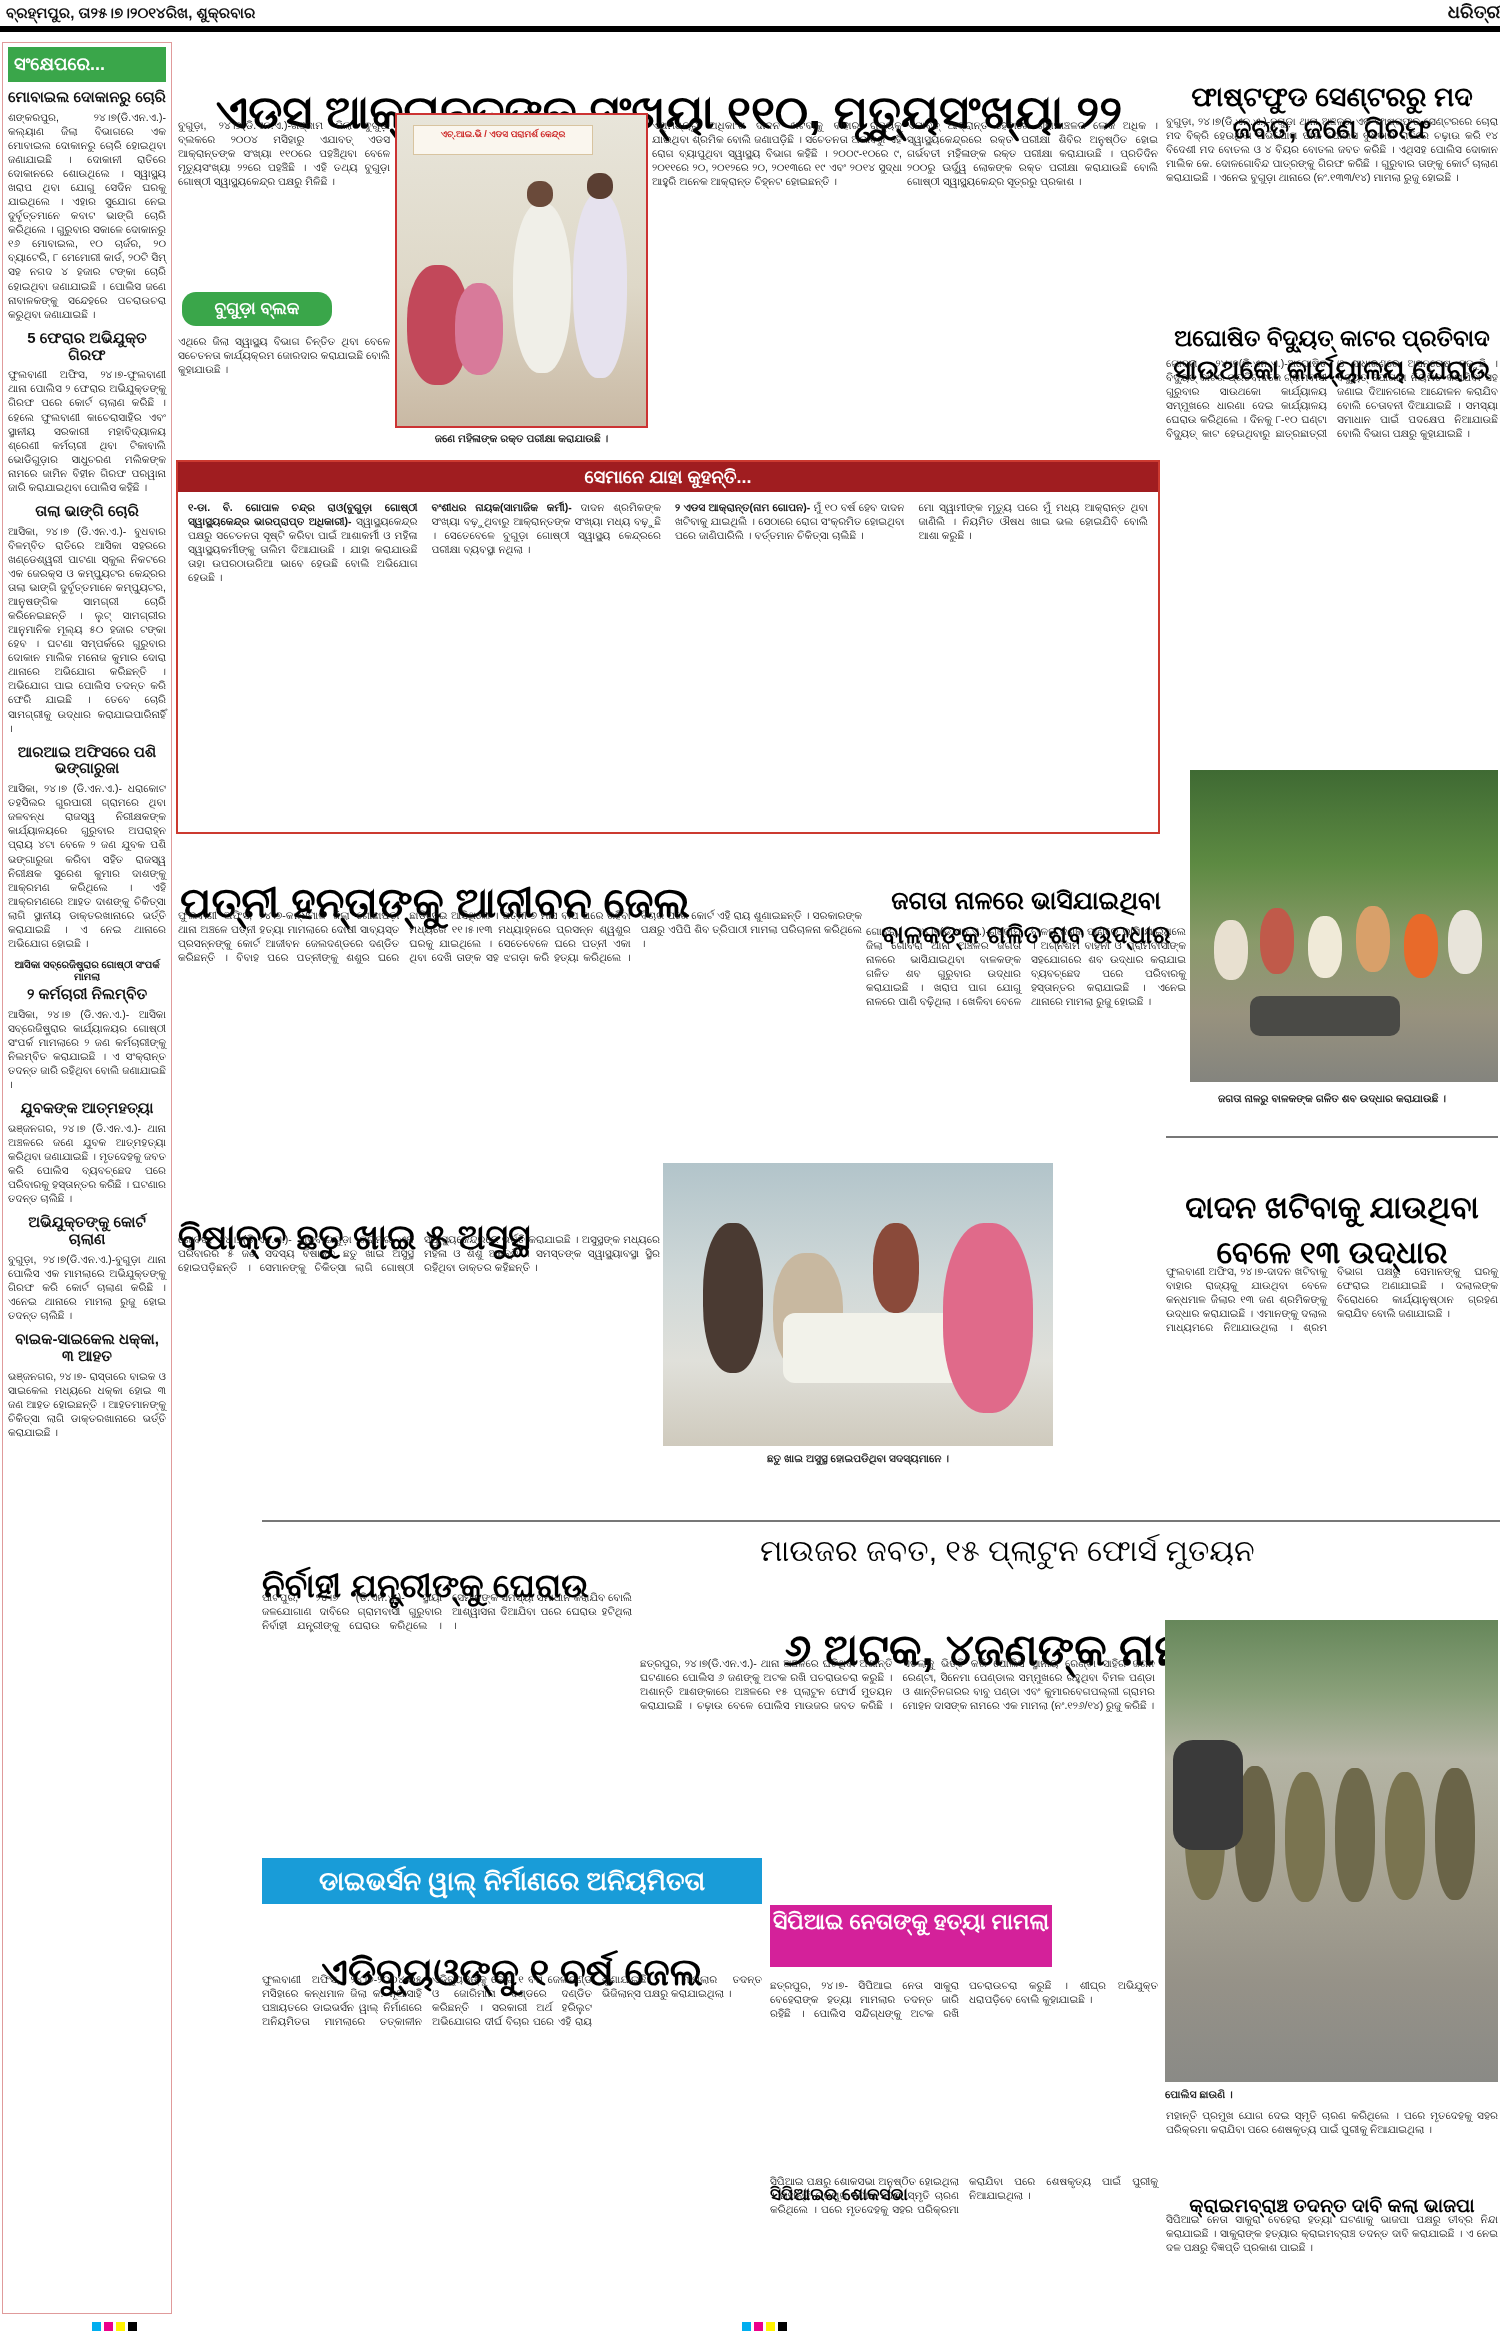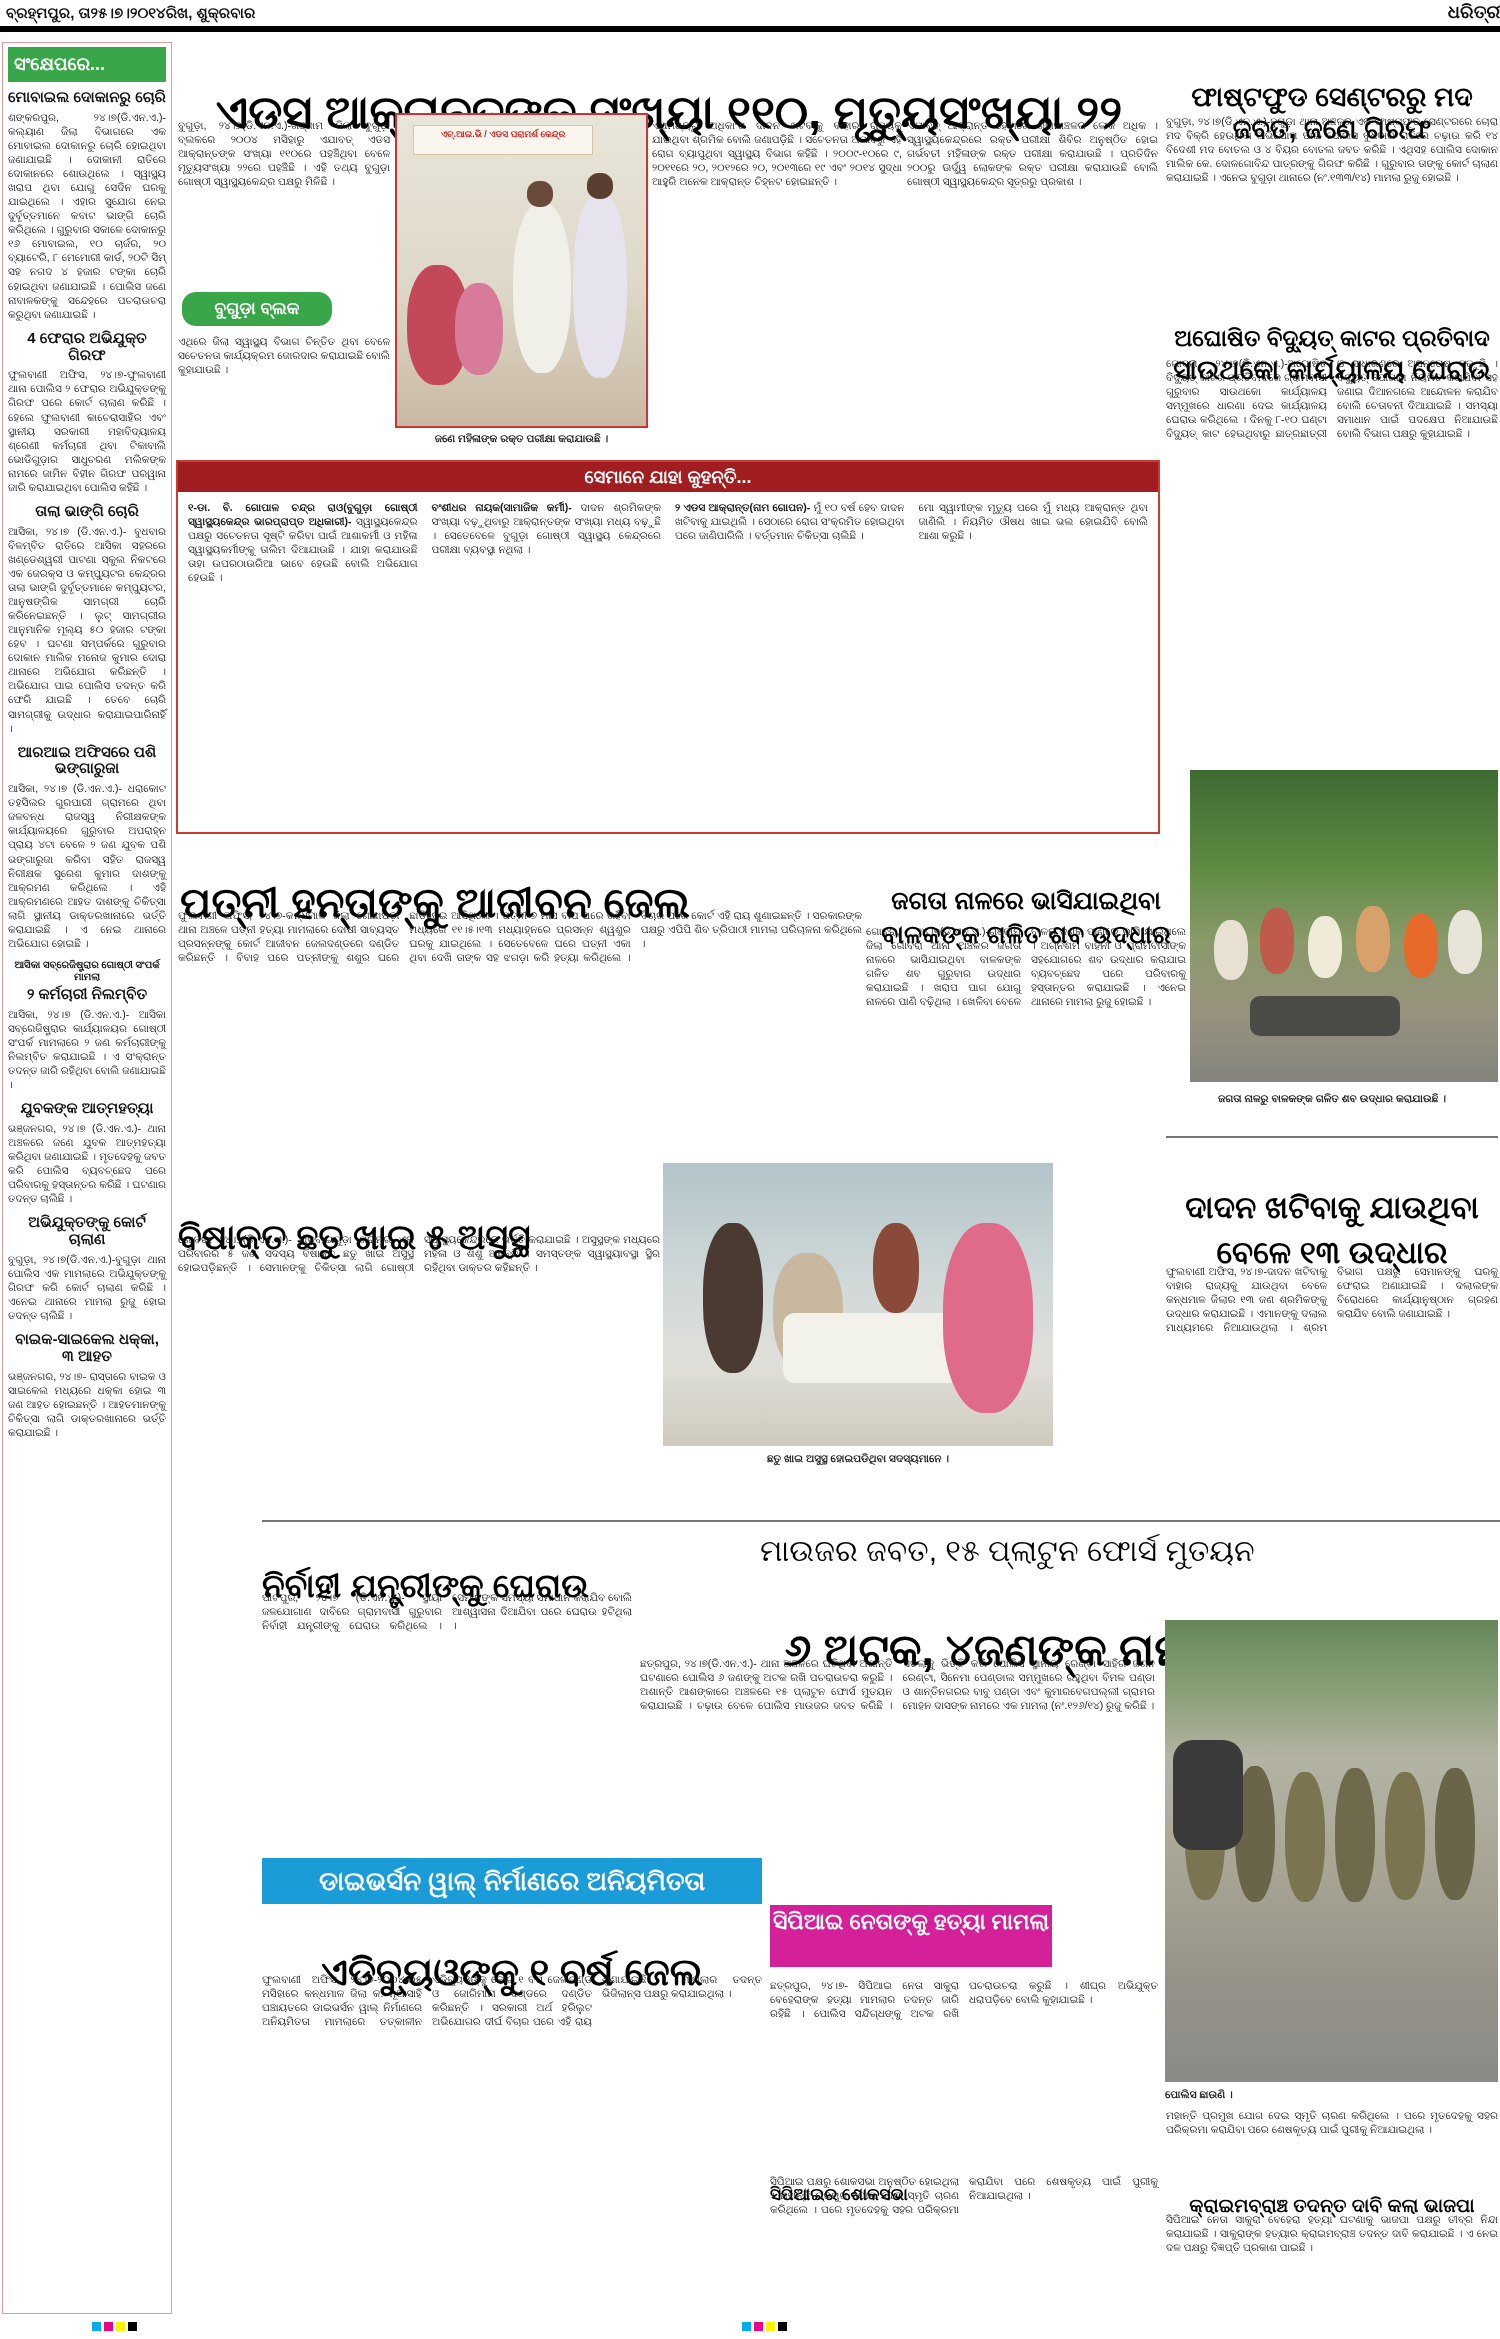--- a/index.html
+++ b/index.html
@@ -63,21 +63,21 @@
   <div class="abs rule-top"></div>
 
   <div class="abs sidebar">
     <div class="brief-header">ସଂକ୍ଷେପରେ...</div>
 
     <div class="brief-item">
       <div class="brief-title">ମୋବାଇଲ ଦୋକାନରୁ ଚୋରି</div>
       <div class="body-txt">ଶଙ୍କରପୁର, ୨୪।୭(ଡି.ଏନ.ଏ.)-କଲ୍ୟାଣ ଜିଲା ବିଭାଗରେ ଏକ ମୋବାଇଲ ଦୋକାନରୁ ଚୋରି ହୋଇଥିବା ଜଣାଯାଇଛି । ଦୋକାନୀ ରାତିରେ ଦୋକାନରେ ଶୋଉଥିଲେ । ସ୍ୱାସ୍ଥ୍ୟ ଖରାପ ଥିବା ଯୋଗୁ ସେଦିନ ଘରକୁ ଯାଇଥିଲେ । ଏହାର ସୁଯୋଗ ନେଇ ଦୁର୍ବୃତ୍ତମାନେ କବାଟ ଭାଙ୍ଗି ଚୋରି କରିଥିଲେ । ଗୁରୁବାର ସକାଳେ ଦୋକାନରୁ ୧୬ ମୋବାଇଲ, ୧୦ ଚାର୍ଜର, ୨୦ ବ୍ୟାଟେରି, ୮ ମେମୋରୀ କାର୍ଡ, ୨୦ଟି ସିମ୍ ସହ ନଗଦ ୪ ହଜାର ଟଙ୍କା ଚୋରି ହୋଇଥିବା ଜଣାଯାଇଛି । ପୋଲିସ ଜଣେ ନାବାଳକଙ୍କୁ ସନ୍ଦେହରେ ପଚରାଉଚରା କରୁଥିବା ଜଣାଯାଇଛି ।</div>
     </div>
     <div class="brief-item">
-      <div class="brief-title">4 ଫେରାର ଅଭିଯୁକ୍ତ ଗିରଫ</div>
+      <div class="brief-title">5 ଫେରାର ଅଭିଯୁକ୍ତ ଗିରଫ</div>
       <div class="body-txt">ଫୁଲବାଣୀ ଅଫିସ, ୨୪।୭-ଫୁଲବାଣୀ ଥାନା ପୋଲିସ ୨ ଫେରାର ଅଭିଯୁକ୍ତଙ୍କୁ ଗିରଫ ପରେ କୋର୍ଟ ଚାଲାଣ କରିଛି । ହେଲେ ଫୁଲବାଣୀ କାଚେରାସାହିର ଏବଂ ସ୍ଥାନୀୟ ସରକାରୀ ମହାବିଦ୍ୟାଳୟ ଶ୍ରେଣୀ କର୍ମଚାରୀ ଥିବା ଟିକାବାଲି ଭୋଡିଗୁଡ଼ାର ସାଧୁଚରଣ ମଲିକଙ୍କ ନାମରେ ଜାମିନ ବିହୀନ ଗିରଫ ପରୱାନା ଜାରି କରାଯାଇଥିବା ପୋଲିସ କହିଛି ।</div>
     </div>
     <div class="brief-item">
       <div class="brief-title">ତାଲା ଭାଙ୍ଗି ଚୋରି</div>
       <div class="body-txt">ଆସିକା, ୨୪।୭ (ଡି.ଏନ.ଏ.)- ବୁଧବାର ବିଳମ୍ବିତ ରାତିରେ ଆସିକା ସହରରେ ଖଣ୍ଡେଶ୍ୱରୀ ପାଟଣା ସ୍କୁଲ ନିକଟରେ ଏକ ଜେରକ୍ସ ଓ କମ୍ପ୍ୟୁଟର କେନ୍ଦ୍ରର ତାଲା ଭାଙ୍ଗି ଦୁର୍ବୃତ୍ତମାନେ କମ୍ପ୍ୟୁଟର, ଆନୁଷଙ୍ଗିକ ସାମଗ୍ରୀ ଚୋରି କରିନେଇଛନ୍ତି । ଲୁଟ୍ ସାମଗ୍ରୀର ଆନୁମାନିକ ମୂଲ୍ୟ ୫୦ ହଜାର ଟଙ୍କା ହେବ । ଘଟଣା ସମ୍ପର୍କରେ ଗୁରୁବାର ଦୋକାନ ମାଲିକ ମନୋଜ କୁମାର ଦୋରା ଥାନାରେ ଅଭିଯୋଗ କରିଛନ୍ତି । ଅଭିଯୋଗ ପାଇ ପୋଲିସ ତଦନ୍ତ କରି ଫେରି ଯାଇଛି । ତେବେ ଚୋରି ସାମଗ୍ରୀକୁ ଉଦ୍ଧାର କରାଯାଇପାରିନାହିଁ ।</div>
     </div>
     <div class="brief-item">
       <div class="brief-title">ଆରଆଇ ଅଫିସରେ ପଶି ଭଙ୍ଗାରୁଜା</div>
       <div class="body-txt">ଆସିକା, ୨୪।୭ (ଡି.ଏନ.ଏ.)- ଧରାକୋଟ ତହସିଲର ଗୁରପାରୀ ଗ୍ରାମରେ ଥିବା ଜଳବନ୍ଧ ରାଜସ୍ୱ ନିରୀକ୍ଷକଙ୍କ କାର୍ଯ୍ୟାଳୟରେ ଗୁରୁବାର ଅପରାହ୍ନ ପ୍ରାୟ ୪ଟା ବେଳେ ୨ ଜଣ ଯୁବକ ପଶି ଭଙ୍ଗାରୁଜା କରିବା ସହିତ ରାଜସ୍ୱ ନିରୀକ୍ଷକ ସୁରେଶ କୁମାର ଦାଶଙ୍କୁ ଆକ୍ରମଣ କରିଥିଲେ । ଏହି ଆକ୍ରମଣରେ ଆହତ ଦାଶଙ୍କୁ ଚିକିତ୍ସା ଲାଗି ସ୍ଥାନୀୟ ଡାକ୍ତରଖାନାରେ ଭର୍ତ୍ତି କରାଯାଇଛି । ଏ ନେଇ ଥାନାରେ ଅଭିଯୋଗ ହୋଇଛି ।</div>
     </div>

